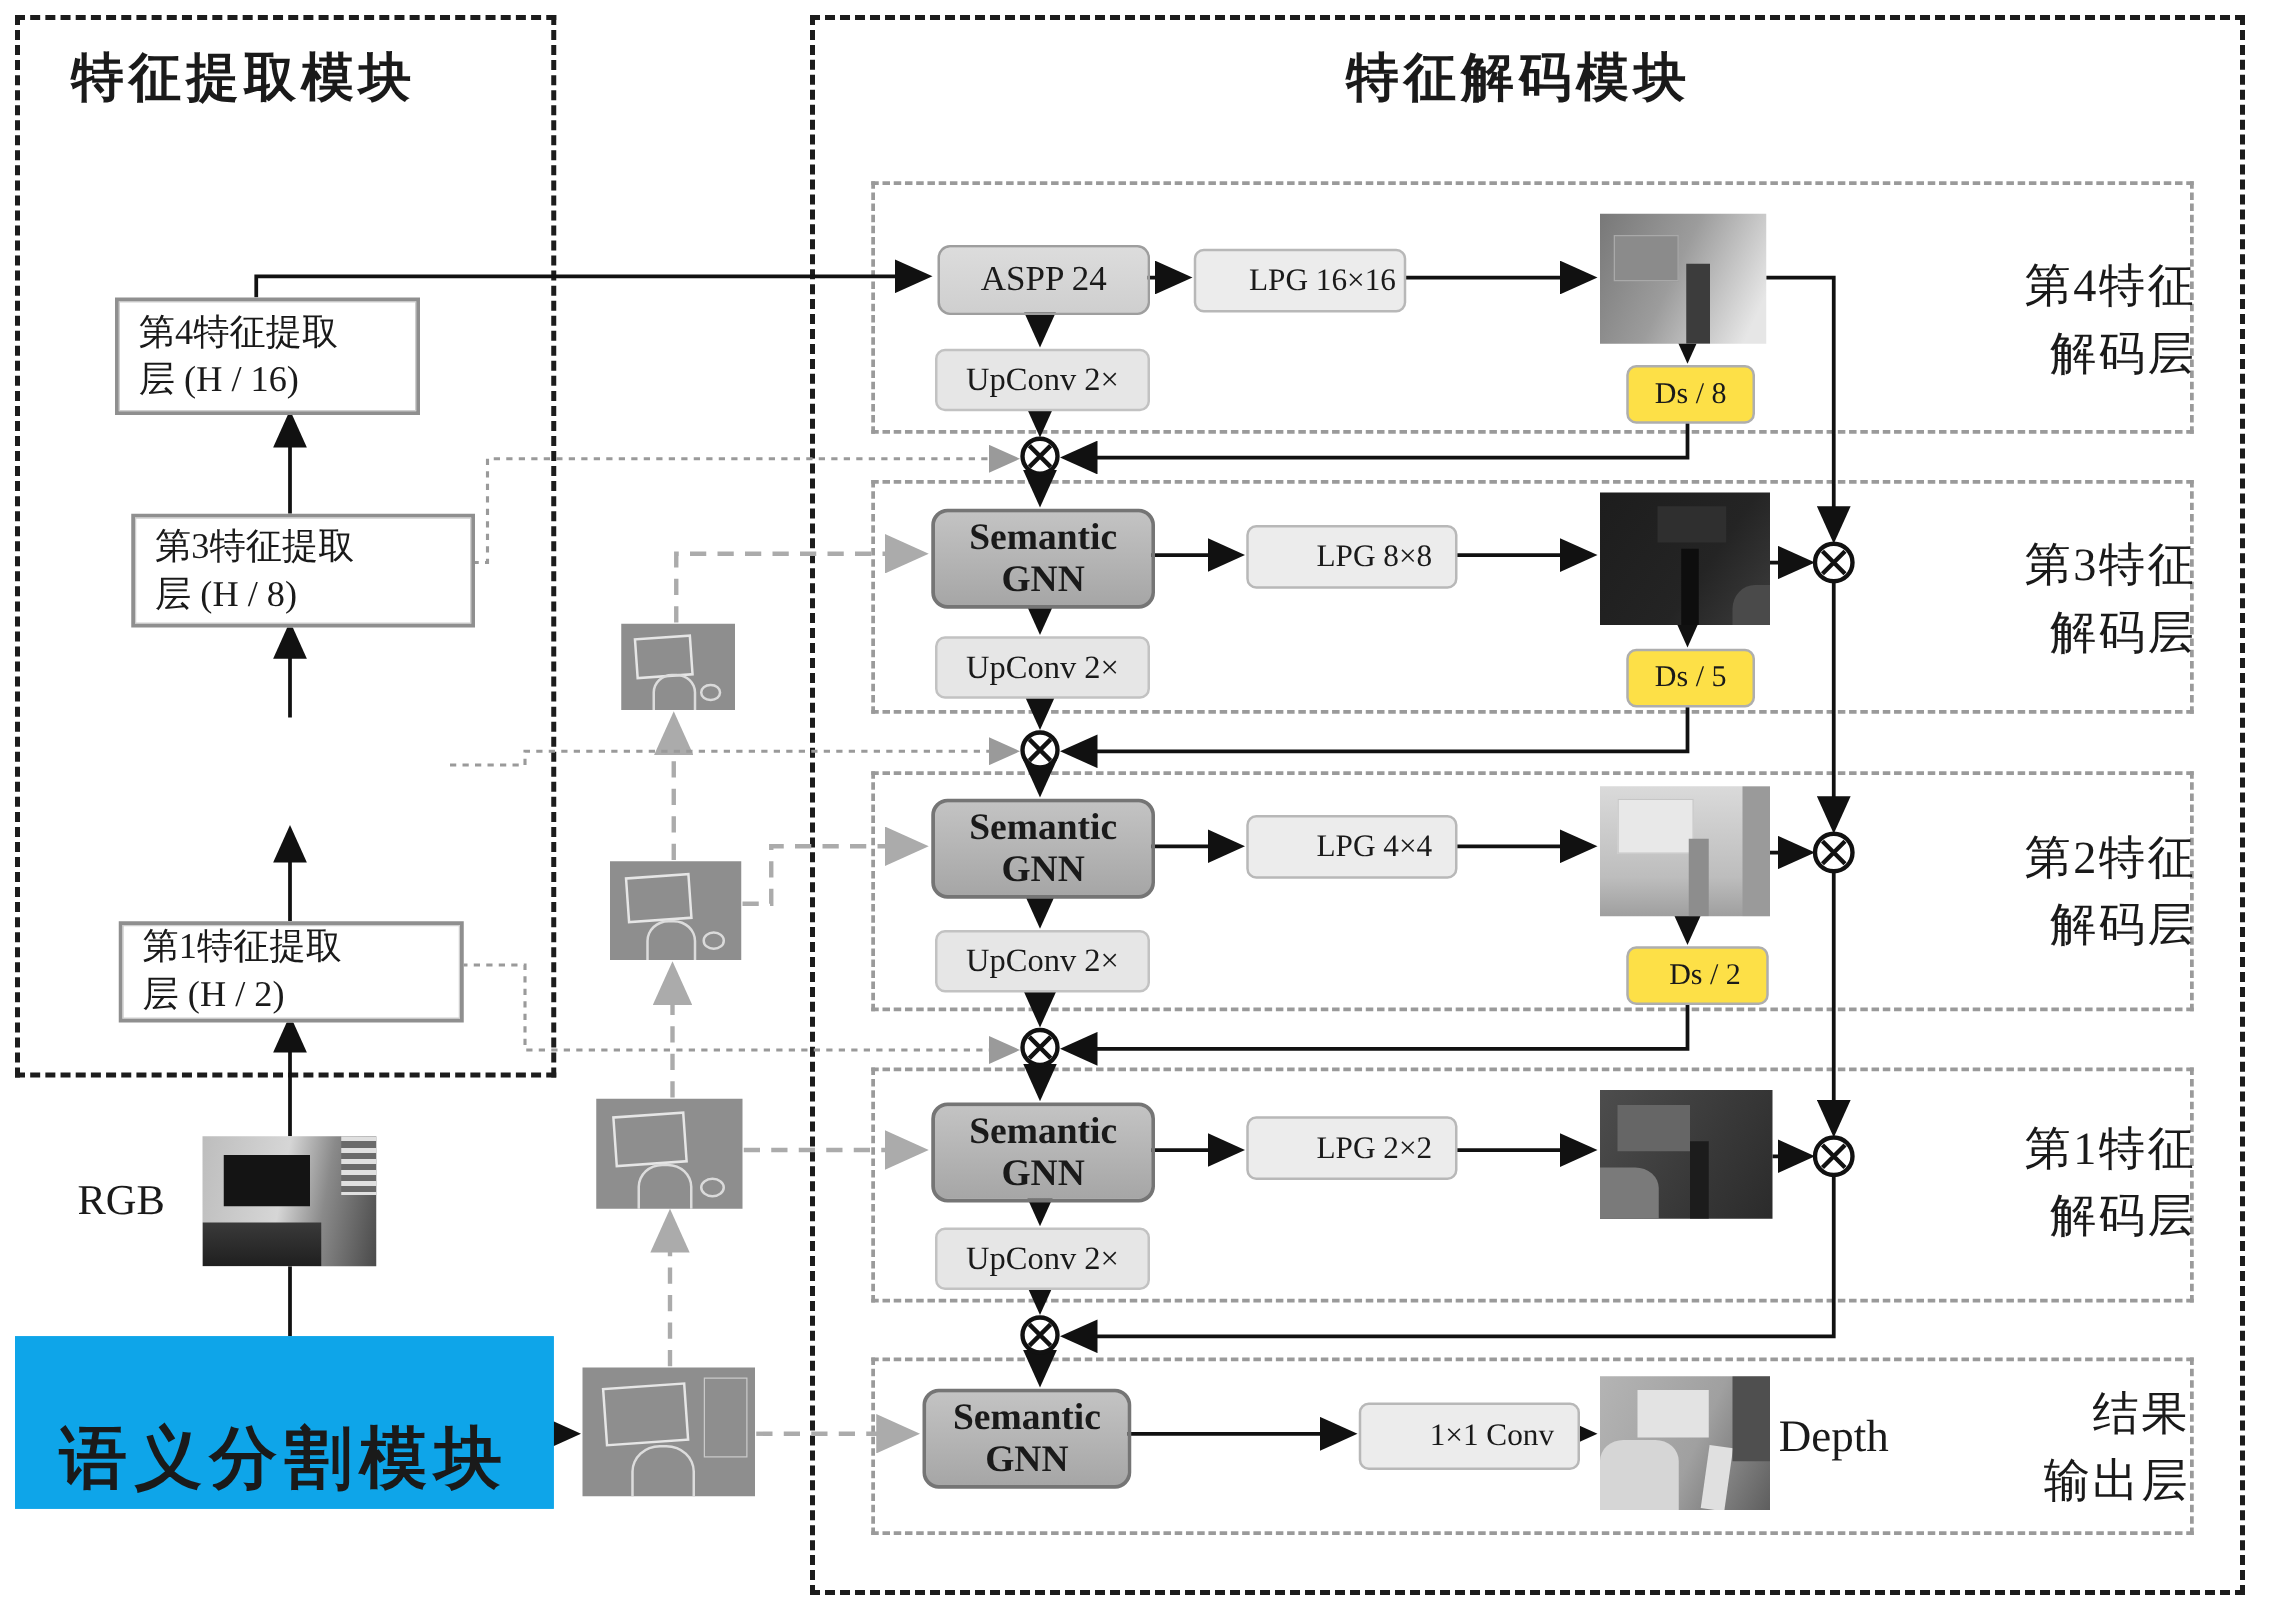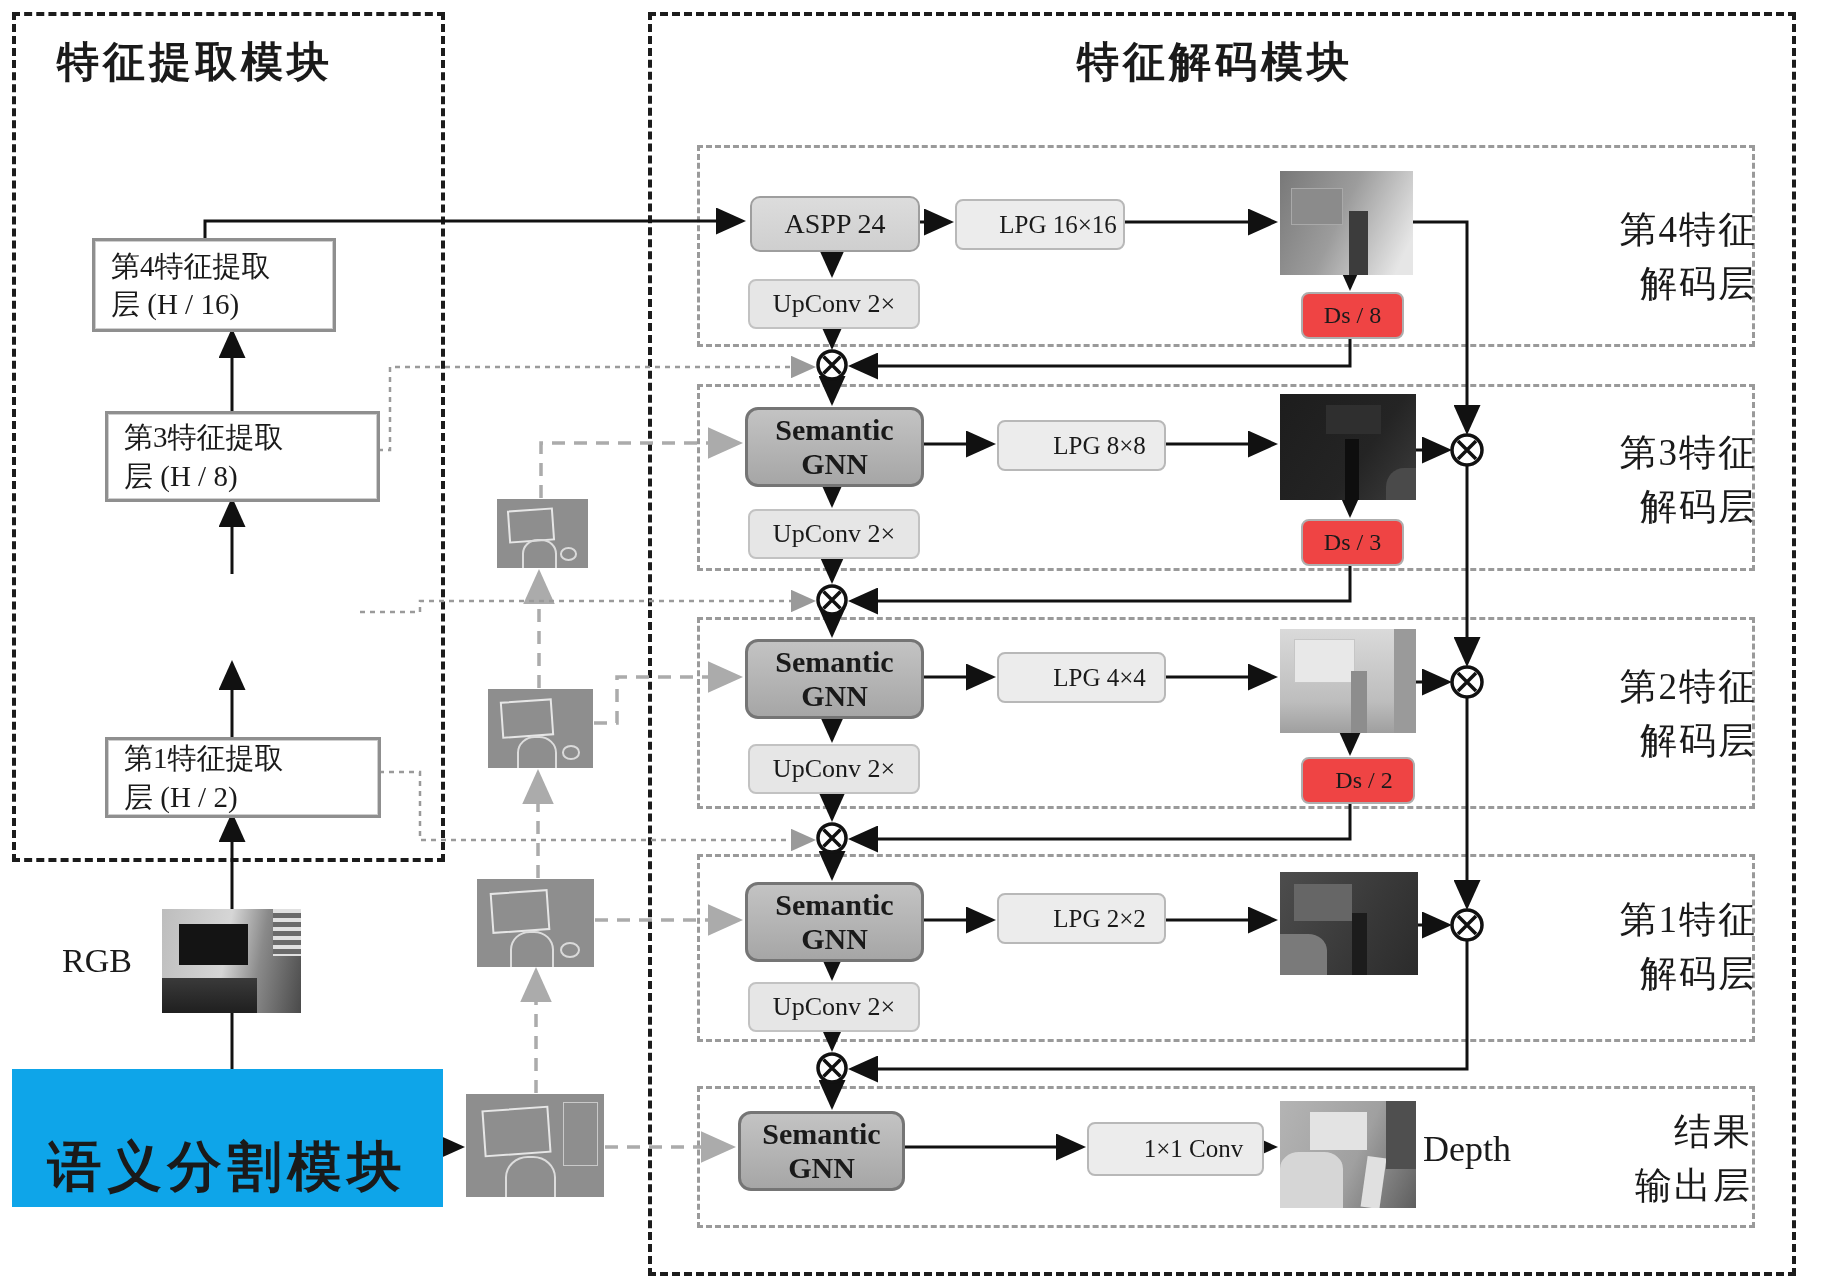--- a/index.html
+++ b/index.html
@@ -21,21 +21,21 @@
            display:flex;flex-direction:column;justify-content:center;padding-left:16px;
            font-size:29px;line-height:1.32;}
 
   
   .rblock{display:flex;align-items:center;justify-content:center;text-align:center;}
   .aspp{background:linear-gradient(180deg,#dcdcdc,#cfcfcf);border:2px solid #9e9e9e;border-radius:10px;font-size:28px;}
   .gnn{background:linear-gradient(180deg,#c3c3c3,#a6a6a6);border:3px solid #757575;border-radius:13px;
        font-size:30px;font-weight:600;word-spacing:6px;}
   .lpg{background:#ececec;border:2px solid #b8b8b8;border-radius:8px;font-size:25px;padding-left:36px;}
   .upconv{background:#e6e6e6;border:2px solid #c2c2c2;border-radius:8px;font-size:26px;}
-  .dsb{background:#ef4444;border:2px solid #aeaeae;border-radius:8px;font-size:24px;}
+  .dsb{background:#fde047;border:2px solid #aeaeae;border-radius:8px;font-size:24px;}
 
   .dec-label{font-size:37px;line-height:1.45;text-align:right;letter-spacing:2px;}
 
   .seg-title{border:3px solid #0ea5e9;background:#0ea5e9;display:flex;align-items:flex-end;justify-content:center;
              font-size:54px;font-weight:700;letter-spacing:6px;
              font-family:"Liberation Sans", sans-serif;}
 
   .side-label{font-size:34px;}
 
   
@@ -171,21 +171,21 @@
   <div class="abs module-title z2" style="left:50px;top:34px;width:290px;">特征提取模块</div>
 
   <div class="abs ext-box z2" style="left:92px;top:238px;width:222px;height:88px;">
     <span>第4特征提取</span>
     <span>层 (H / 16)</span>
   </div>
   <div class="abs ext-box z2" style="left:105px;top:411px;width:253px;height:85px;">
     <span>第3特征提取</span>
     <span>层 (H / 8)</span>
   </div>
-  <div class="abs ext-box z2" style="left:105px;top:737px;width:254px;height:75px;">
+  <div class="abs ext-box z2" style="left:95px;top:737px;width:254px;height:75px;justify-content:flex-end;">
     <span>第1特征提取</span>
     <span>层 (H / 2)</span>
   </div>
 
   <div class="abs side-label z2" style="left:62px;top:942px;width:100px;">RGB</div>
 
   <div class="abs mockimg z2" style="left:162px;top:909px;width:139px;height:104px;background:linear-gradient(100deg,#bdbdbd 0%,#d6d6d6 45%,#8a8a8a 68%,#4a4a4a 100%);">
     <div style="left:12%;top:14%;width:50%;height:40%;background:#141414;"></div>
     <div style="left:0;bottom:0;width:68%;height:34%;background:linear-gradient(180deg,#3a3a3a,#1f1f1f);"></div>
     <div style="right:0;top:0;width:20%;height:45%;background:repeating-linear-gradient(180deg,#e0e0e0 0 4px,#6a6a6a 4px 9px);"></div>
@@ -234,21 +234,21 @@
     <div style="left:52%;top:38%;width:14%;height:62%;background:#3c3c3c;"></div>
   </div>
   <div class="abs dec-label z2" style="left:1597px;top:203px;width:160px;">
     <div>第4特征</div>
     <div>解码层</div>
   </div>
 
   <div class="abs rblock gnn z2" style="left:745px;top:407px;width:173px;height:74px;">Semantic GNN</div>
   <div class="abs rblock lpg z2" style="left:997px;top:420px;width:129px;height:47px;">LPG 8×8</div>
   <div class="abs rblock upconv z2" style="left:748px;top:509px;width:168px;height:46px;">UpConv 2×</div>
-  <div class="abs rblock dsb z2" style="left:1301px;top:519px;width:99px;height:43px;">Ds / 3</div>
+  <div class="abs rblock dsb z2" style="left:1301px;top:519px;width:99px;height:43px;">Ds / 5</div>
   <div class="abs mockimg z2" style="left:1280px;top:394px;width:136px;height:106px;background:linear-gradient(125deg,#1d1d1d 0%,#242424 60%,#3d3d3d 100%);">
     <div style="left:34%;top:10%;width:40%;height:28%;background:#2f2f2f;"></div>
     <div style="left:48%;top:42%;width:10%;height:58%;background:#0e0e0e;"></div>
     <div style="right:0;bottom:0;width:22%;height:30%;background:#4a4a4a;border-radius:60% 0 0 0;"></div>
   </div>
   <div class="abs dec-label z2" style="left:1597px;top:426px;width:160px;">
     <div>第3特征</div>
     <div>解码层</div>
   </div>
 

